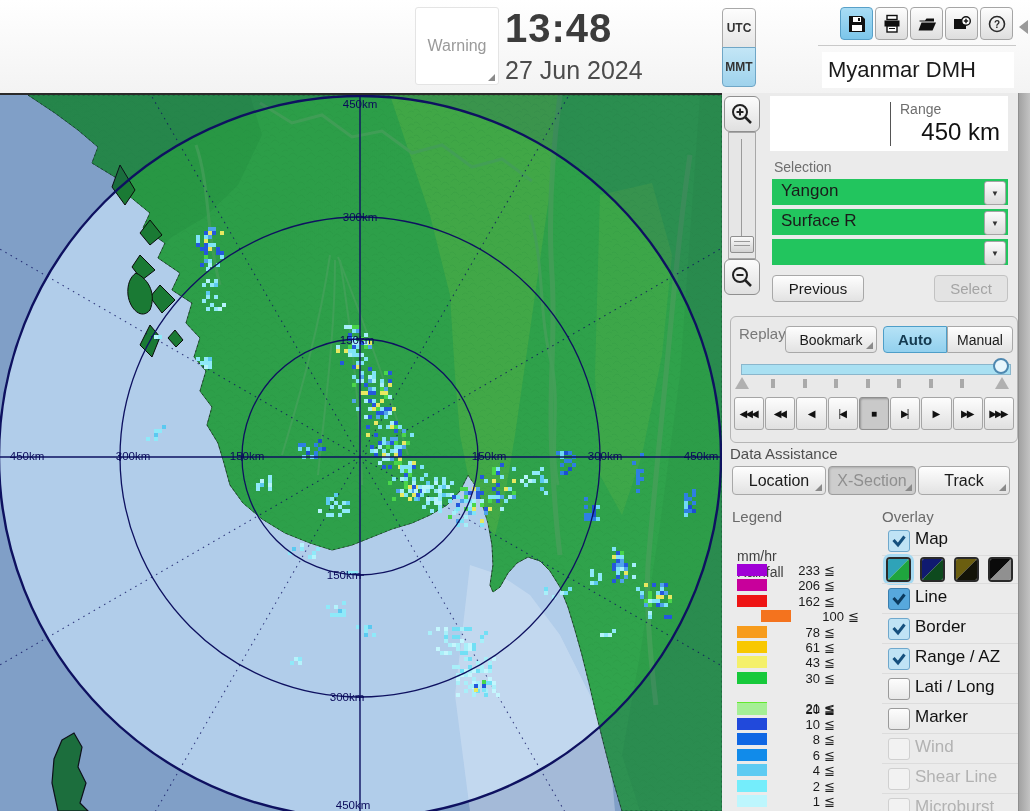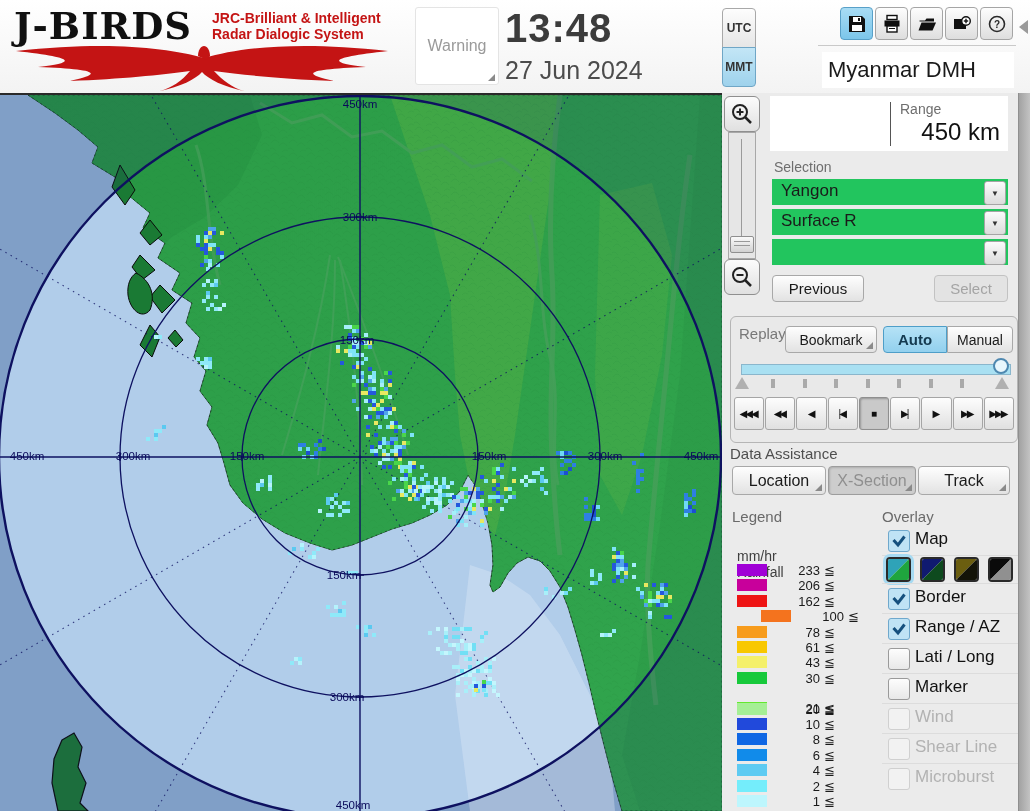--- a/index.html
+++ b/index.html
@@ -91,29 +91,20 @@
   .msw{position:absolute;top:1px;width:25px;height:25px;border-radius:4px;border:2px solid #2a2a2a;box-sizing:border-box;overflow:hidden;}
   .msw.sel{box-shadow:0 0 0 3px #a6daf2;}
   svg{display:block;}
 </style>
 </head>
 <body>
 
 <div id="app">
 
   <div id="header">
-    <div id="logo">
-      <div id="logo-title">J-BIRDS</div>
-      <div id="logo-sub1" class="logo-sub">JRC-Brilliant &amp; Intelligent</div>
-      <div id="logo-sub2" class="logo-sub">Radar  Dialogic  System</div>
-      <svg id="eagle" width="392" height="50" viewBox="0 0 392 50">
-        <path fill="#c41414" d="M196,16 C158,5 96,-1 8,9 C62,15 74,20 30,25 C84,27 100,31 62,39 C114,37 152,33 182,29 C174,39 163,46 152,49 C172,45 188,37 194,30 C200,37 216,45 236,49 C225,46 214,38 206,29 C236,33 274,37 326,39 C288,31 304,27 358,25 C314,20 326,15 380,9 C292,-1 234,5 196,16 Z"></path>
-        <path fill="#c41414" d="M190,14 C190,8 193,4 196,4 C199,4 202,8 202,14 L199,18 Z"></path>
-      </svg>
-    </div>
 
     <div id="warning-btn" class="hasct">
       <span>Warning</span>
       <span class="corner-tri"></span>
     </div>
 
     <div id="clock-time">13:48</div>
     <div id="clock-date">27 Jun 2024</div>
 
     <div id="tz-utc" class="tz-btn">UTC</div>
@@ -1101,20 +1092,28 @@
             </svg>
           </div>
           <div class="msw" style="left: 106px;">
             <svg width="21" height="21" viewBox="0 0 21 21">
               <polygon points="0,0 21,0 0,21" fill="#0a0a0a"></polygon>
               <polygon points="21,0 21,21 0,21" fill="#909090"></polygon>
             </svg>
           </div>
         </div>
         <div class="ov-row">
+          <div class="ov-box on2">
+            <svg width="18" height="18" viewBox="0 0 18 18" style="margin:1px">
+              <path d="M3.5,8 L8,13 L14.5,4.5" stroke="#0b3a5e" stroke-width="3" fill="none"></path>
+            </svg>
+          </div>
+          <div class="ov-lab">Line</div>
+        </div>
+        <div class="ov-row">
           <div class="ov-box on">
             <svg width="18" height="18" viewBox="0 0 18 18" style="margin:1px">
               <path d="M3.5,8 L8,13 L14.5,4.5" stroke="#15507e" stroke-width="3" fill="none"></path>
             </svg>
           </div>
           <div class="ov-lab">Border</div>
         </div>
         <div class="ov-row">
           <div class="ov-box on">
             <svg width="18" height="18" viewBox="0 0 18 18" style="margin:1px">

